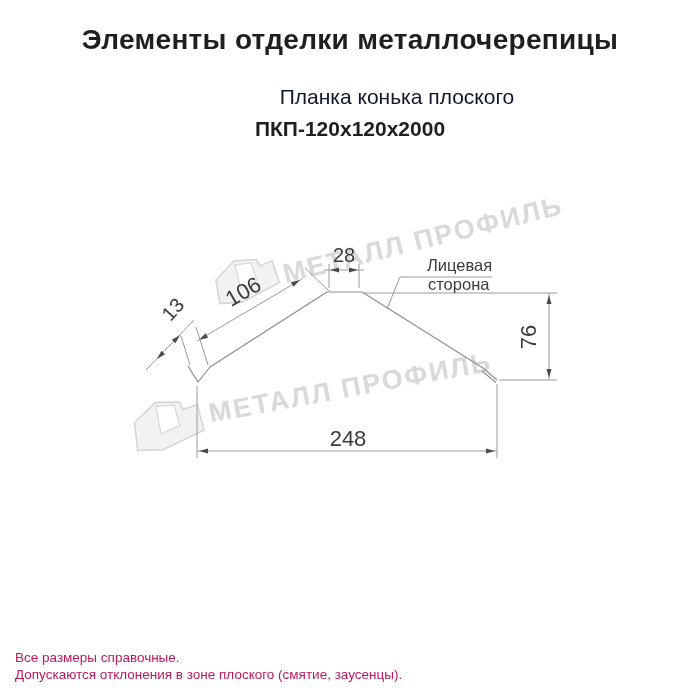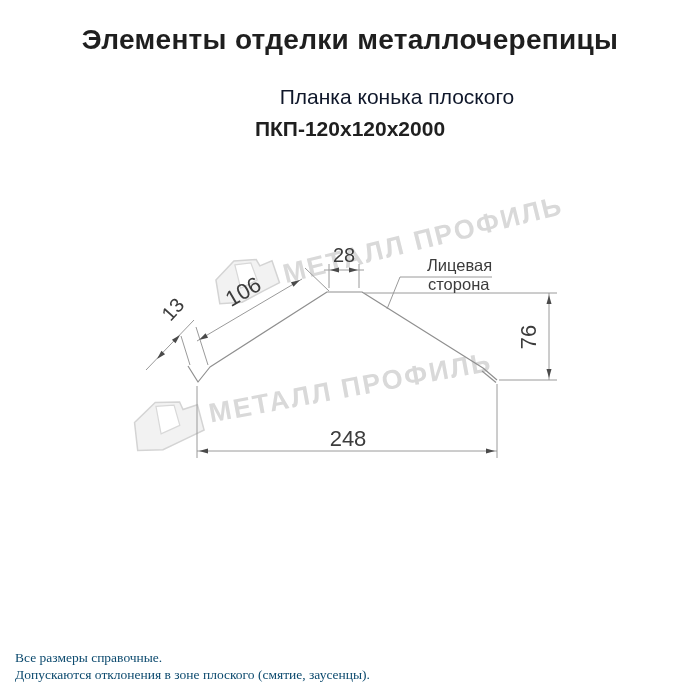--- a/index.html
+++ b/index.html
@@ -5,21 +5,21 @@
   html,body{margin:0;padding:0;}
   body{
     width:700px;height:700px;background:#ffffff;position:relative;overflow:hidden;
     font-family:"Liberation Sans","DejaVu Sans",sans-serif;
   }
   .titles{position:absolute;left:0;top:0;width:700px;text-align:center;}
   .t1{position:absolute;top:24px;width:100%;font-size:28px;font-weight:bold;color:#1f1f1f;letter-spacing:.3px;}
   .t2{position:absolute;top:85px;width:100%;font-size:21px;font-weight:normal;color:#0f172a;margin-left:47px;}
   .t3{position:absolute;top:117px;width:100%;font-size:21px;font-weight:bold;color:#1f1f1f;}
   svg.drawing{position:absolute;left:0;top:0;}
-  .footer{position:absolute;left:15px;top:649px;font-size:13.5px;color:#0c4a6e;line-height:17px;font-family:Liberation Serif, serif;}
+  .footer{position:absolute;left:15px;top:649px;font-size:13.5px;color:#be185d;line-height:17px;}
   .dimline{stroke:#9a9a9a;stroke-width:1;fill:none;}
   .profline{stroke:#8f8f8f;stroke-width:1.2;fill:none;stroke-linejoin:round;}
   .arr{fill:#4a4a4a;}
   .dimtxt{fill:#3c3c3c;font-family:"Liberation Sans","DejaVu Sans",sans-serif;}
   .wmtxt{fill:#d9d9d9;font-weight:bold;letter-spacing:2px;font-family:"Liberation Sans","DejaVu Sans",sans-serif;}
   .wmshape{stroke:#d4d4d4;stroke-width:1.5;fill:#f2f2f2;}
   .wmshape2{stroke:#d8d8d8;stroke-width:1.2;fill:#ffffff;}
 </style>
 </head>
 <body>

